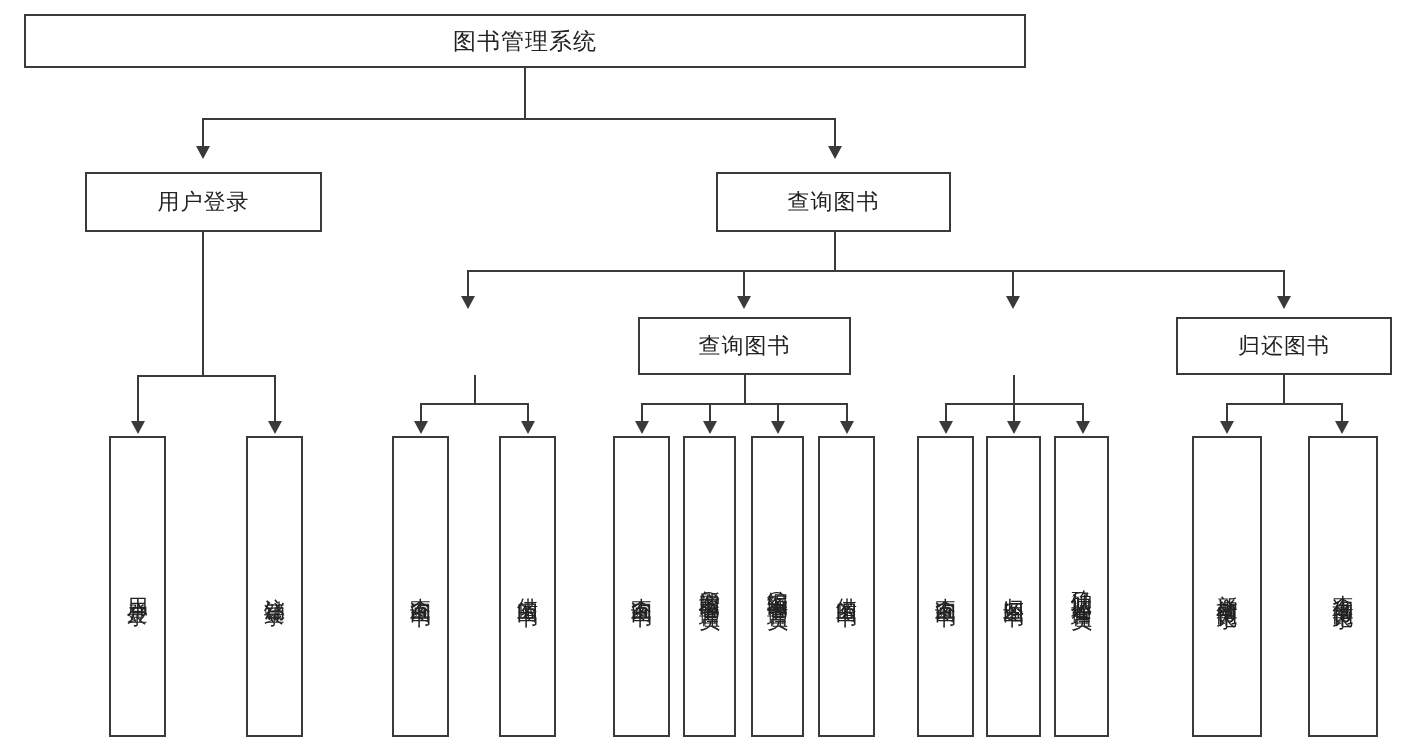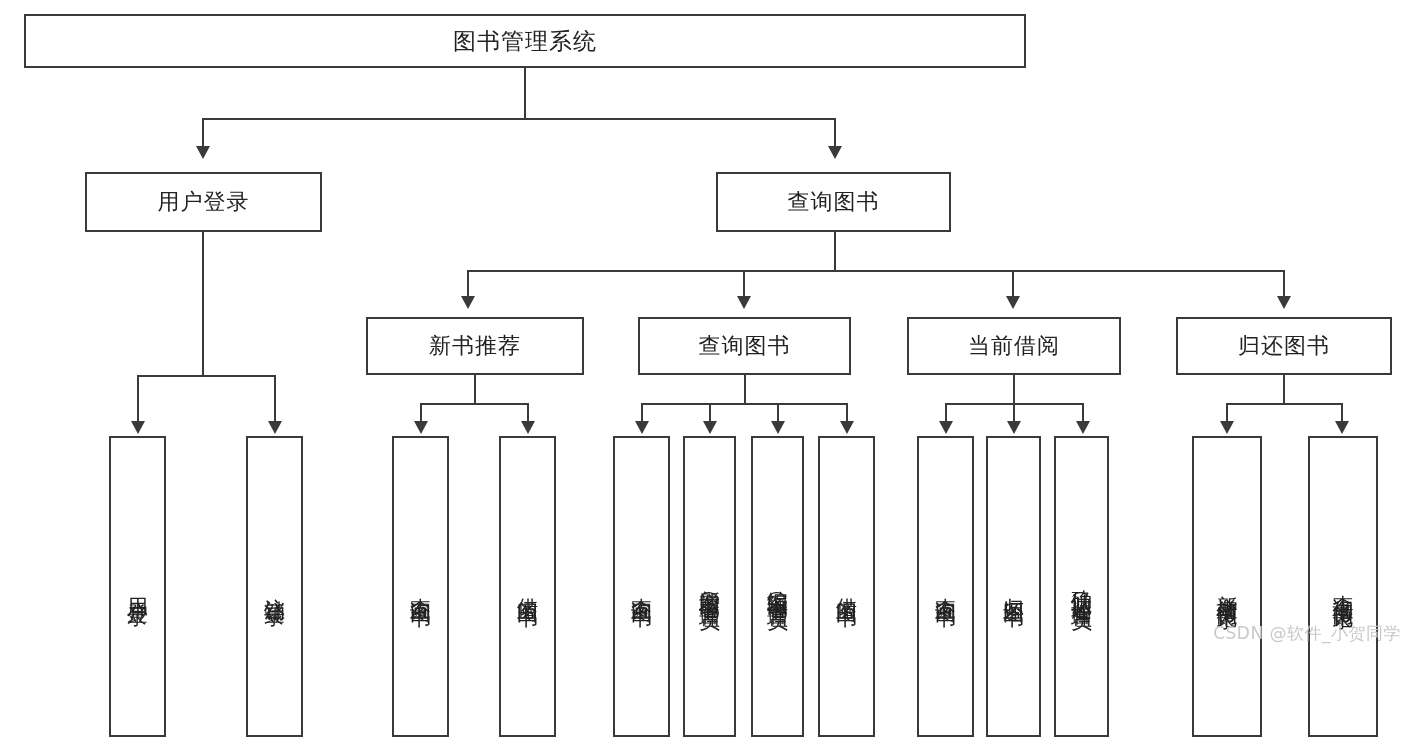--- a/index.html
+++ b/index.html
@@ -102,28 +102,22 @@
   <div class="hline" style="left:463px;top:270px;width:817px;"></div>
   <div class="vline" style="left:463px;top:270px;height:28px;"></div>
   <div class="arrow" style="left:457px;top:296px;"></div>
   <div class="vline" style="left:739px;top:270px;height:28px;"></div>
   <div class="arrow" style="left:733px;top:296px;"></div>
   <div class="vline" style="left:1008px;top:270px;height:28px;"></div>
   <div class="arrow" style="left:1002px;top:296px;"></div>
   <div class="vline" style="left:1279px;top:270px;height:28px;"></div>
   <div class="arrow" style="left:1273px;top:296px;"></div>
 
-  <div class="node h" style="left:362px;top:317px;width:218px;height:58px;">
-    <span>新书推荐</span>
-  </div>
   <div class="node h" style="left:634px;top:317px;width:213px;height:58px;">
     <span>查询图书</span>
-  </div>
-  <div class="node h" style="left:903px;top:317px;width:214px;height:58px;">
-    <span>当前借阅</span>
   </div>
   <div class="node h" style="left:1172px;top:317px;width:216px;height:58px;">
     <span>归还图书</span>
   </div>
 
   <div class="vline" style="left:470px;top:375px;height:30px;"></div>
   <div class="hline" style="left:416px;top:403px;width:108px;"></div>
   <div class="vline" style="left:416px;top:403px;height:20px;"></div>
   <div class="arrow" style="left:410px;top:421px;"></div>
   <div class="vline" style="left:523px;top:403px;height:20px;"></div>
@@ -193,15 +187,14 @@
     <span class="vtext">确认归还（管理员）</span>
   </div>
 
   <div class="node v" style="left:1188px;top:436px;width:70px;height:301px;">
     <span class="vtext">新增借阅记录</span>
   </div>
   <div class="node v" style="left:1304px;top:436px;width:70px;height:301px;">
     <span class="vtext">查询借阅记录</span>
   </div>
 
-  <div id="watermark">CSDN @软件_小贺同学</div>
 
 </div>
 
 </body></html>

